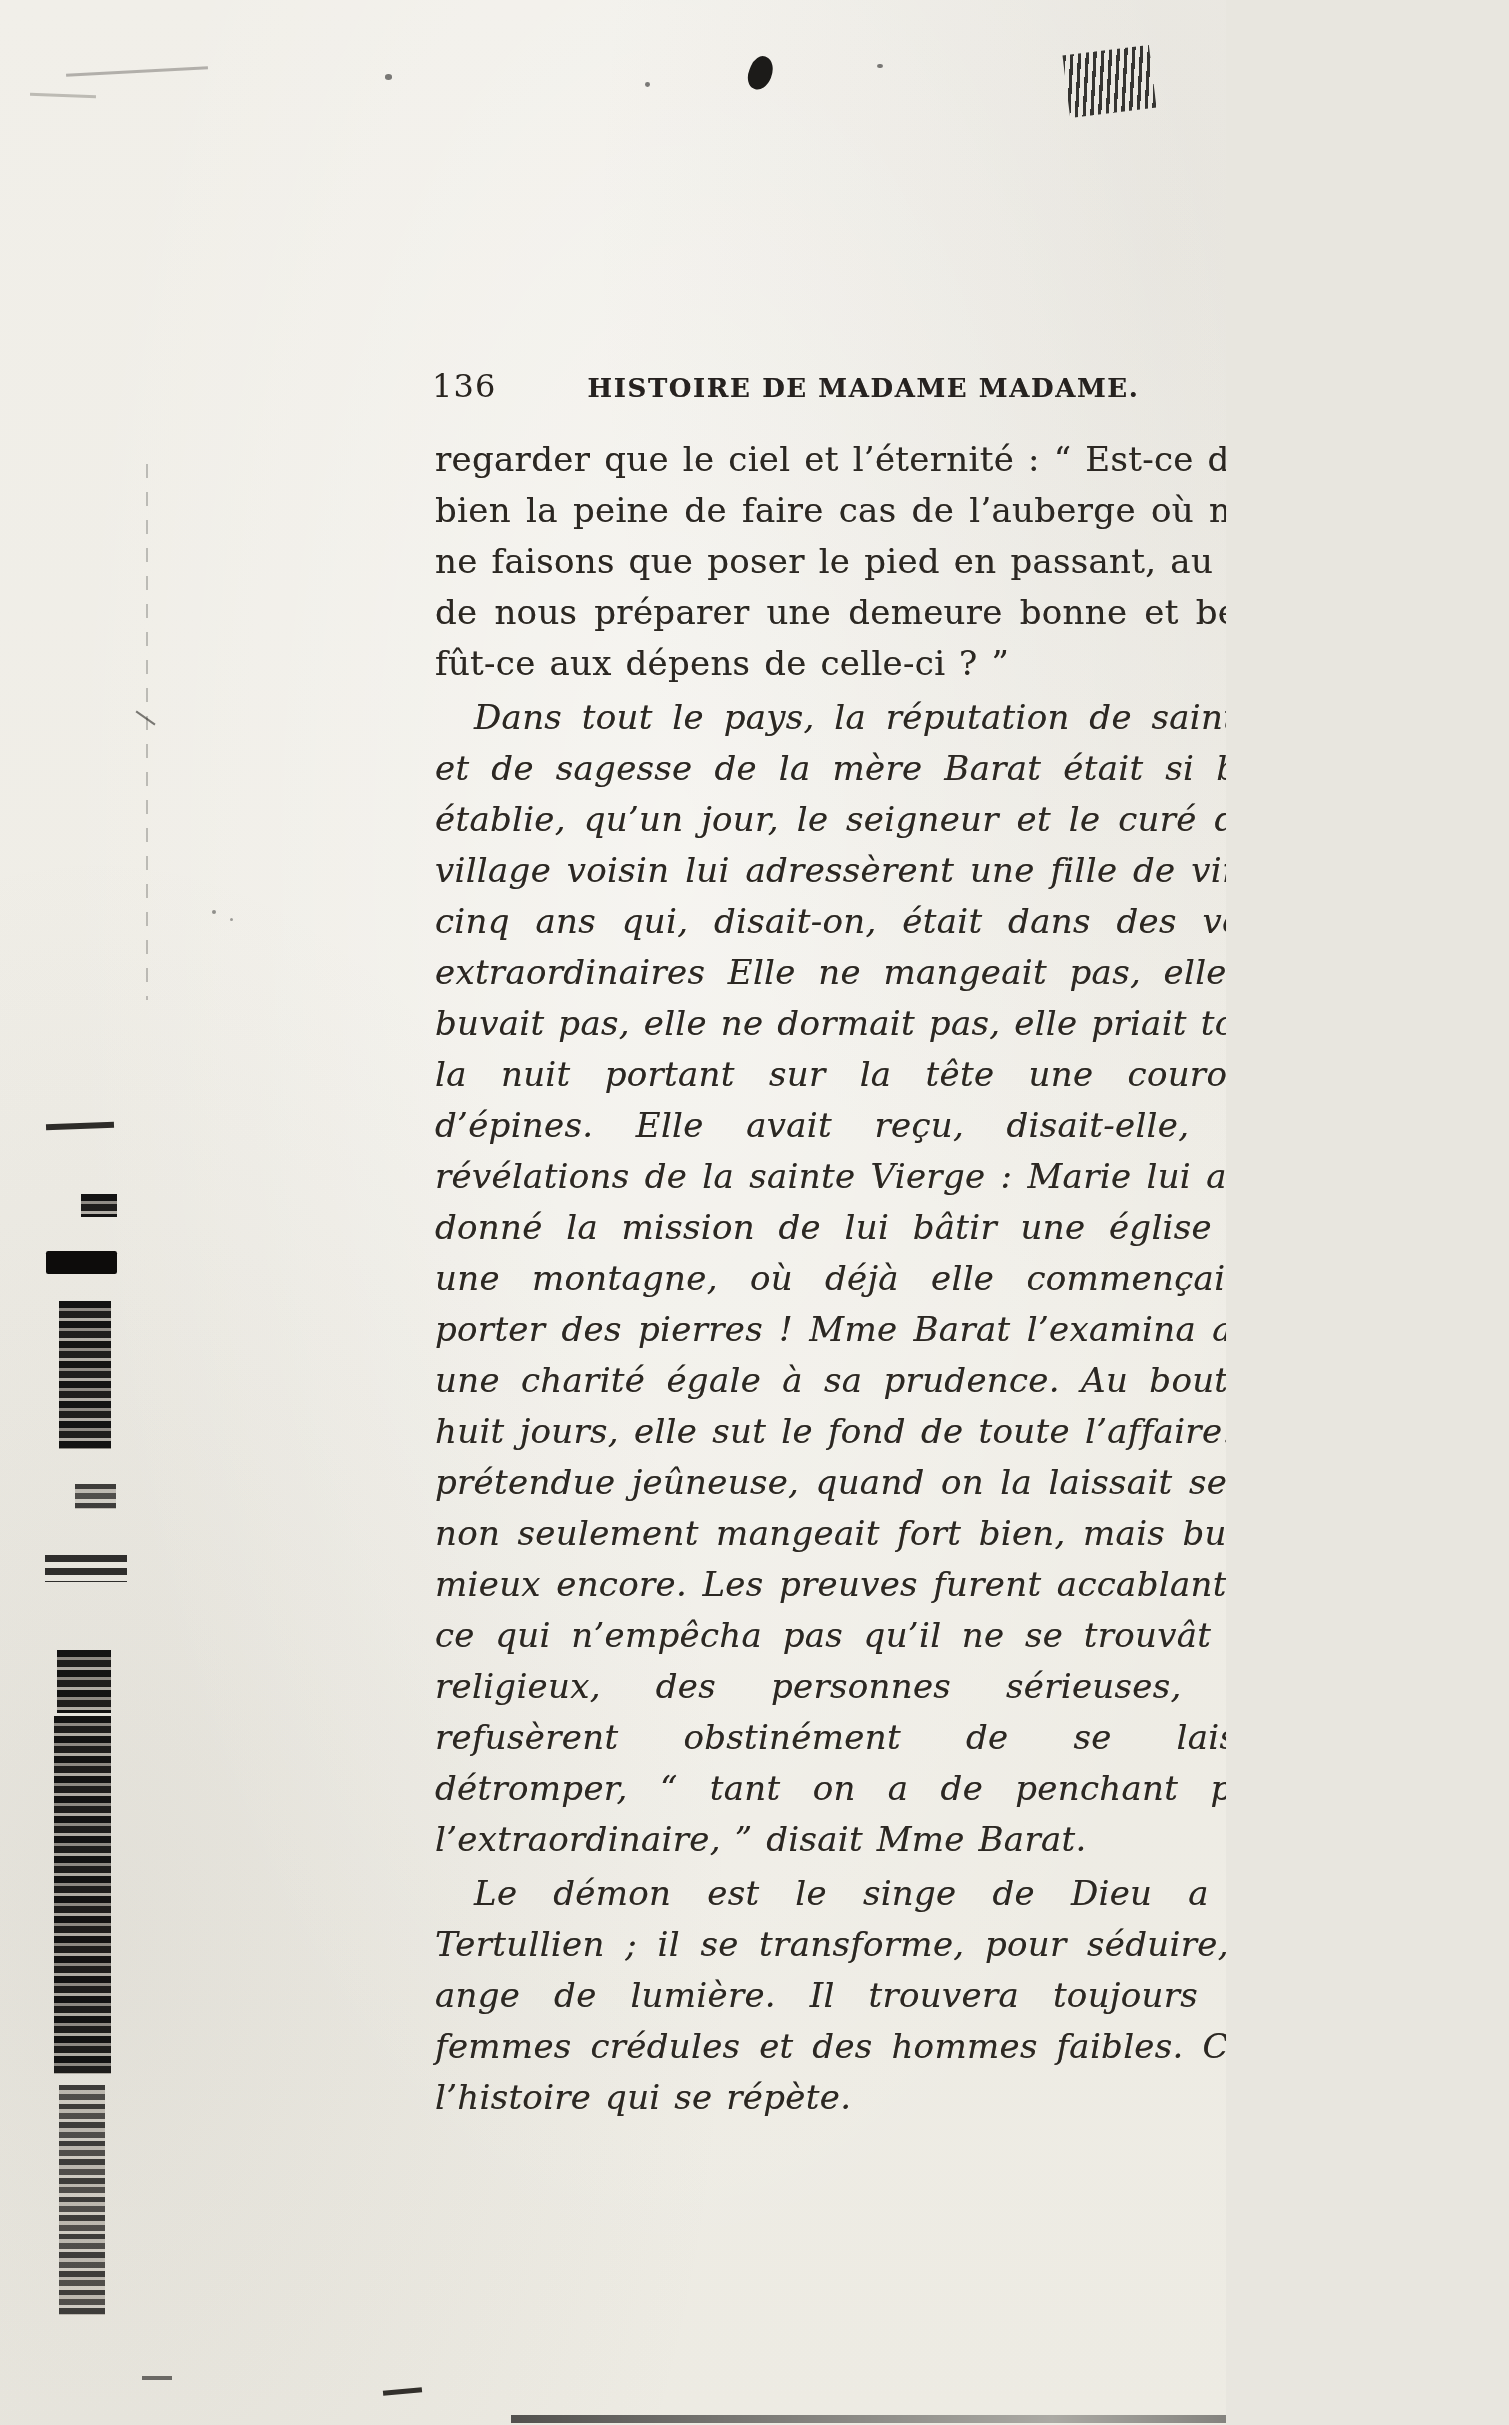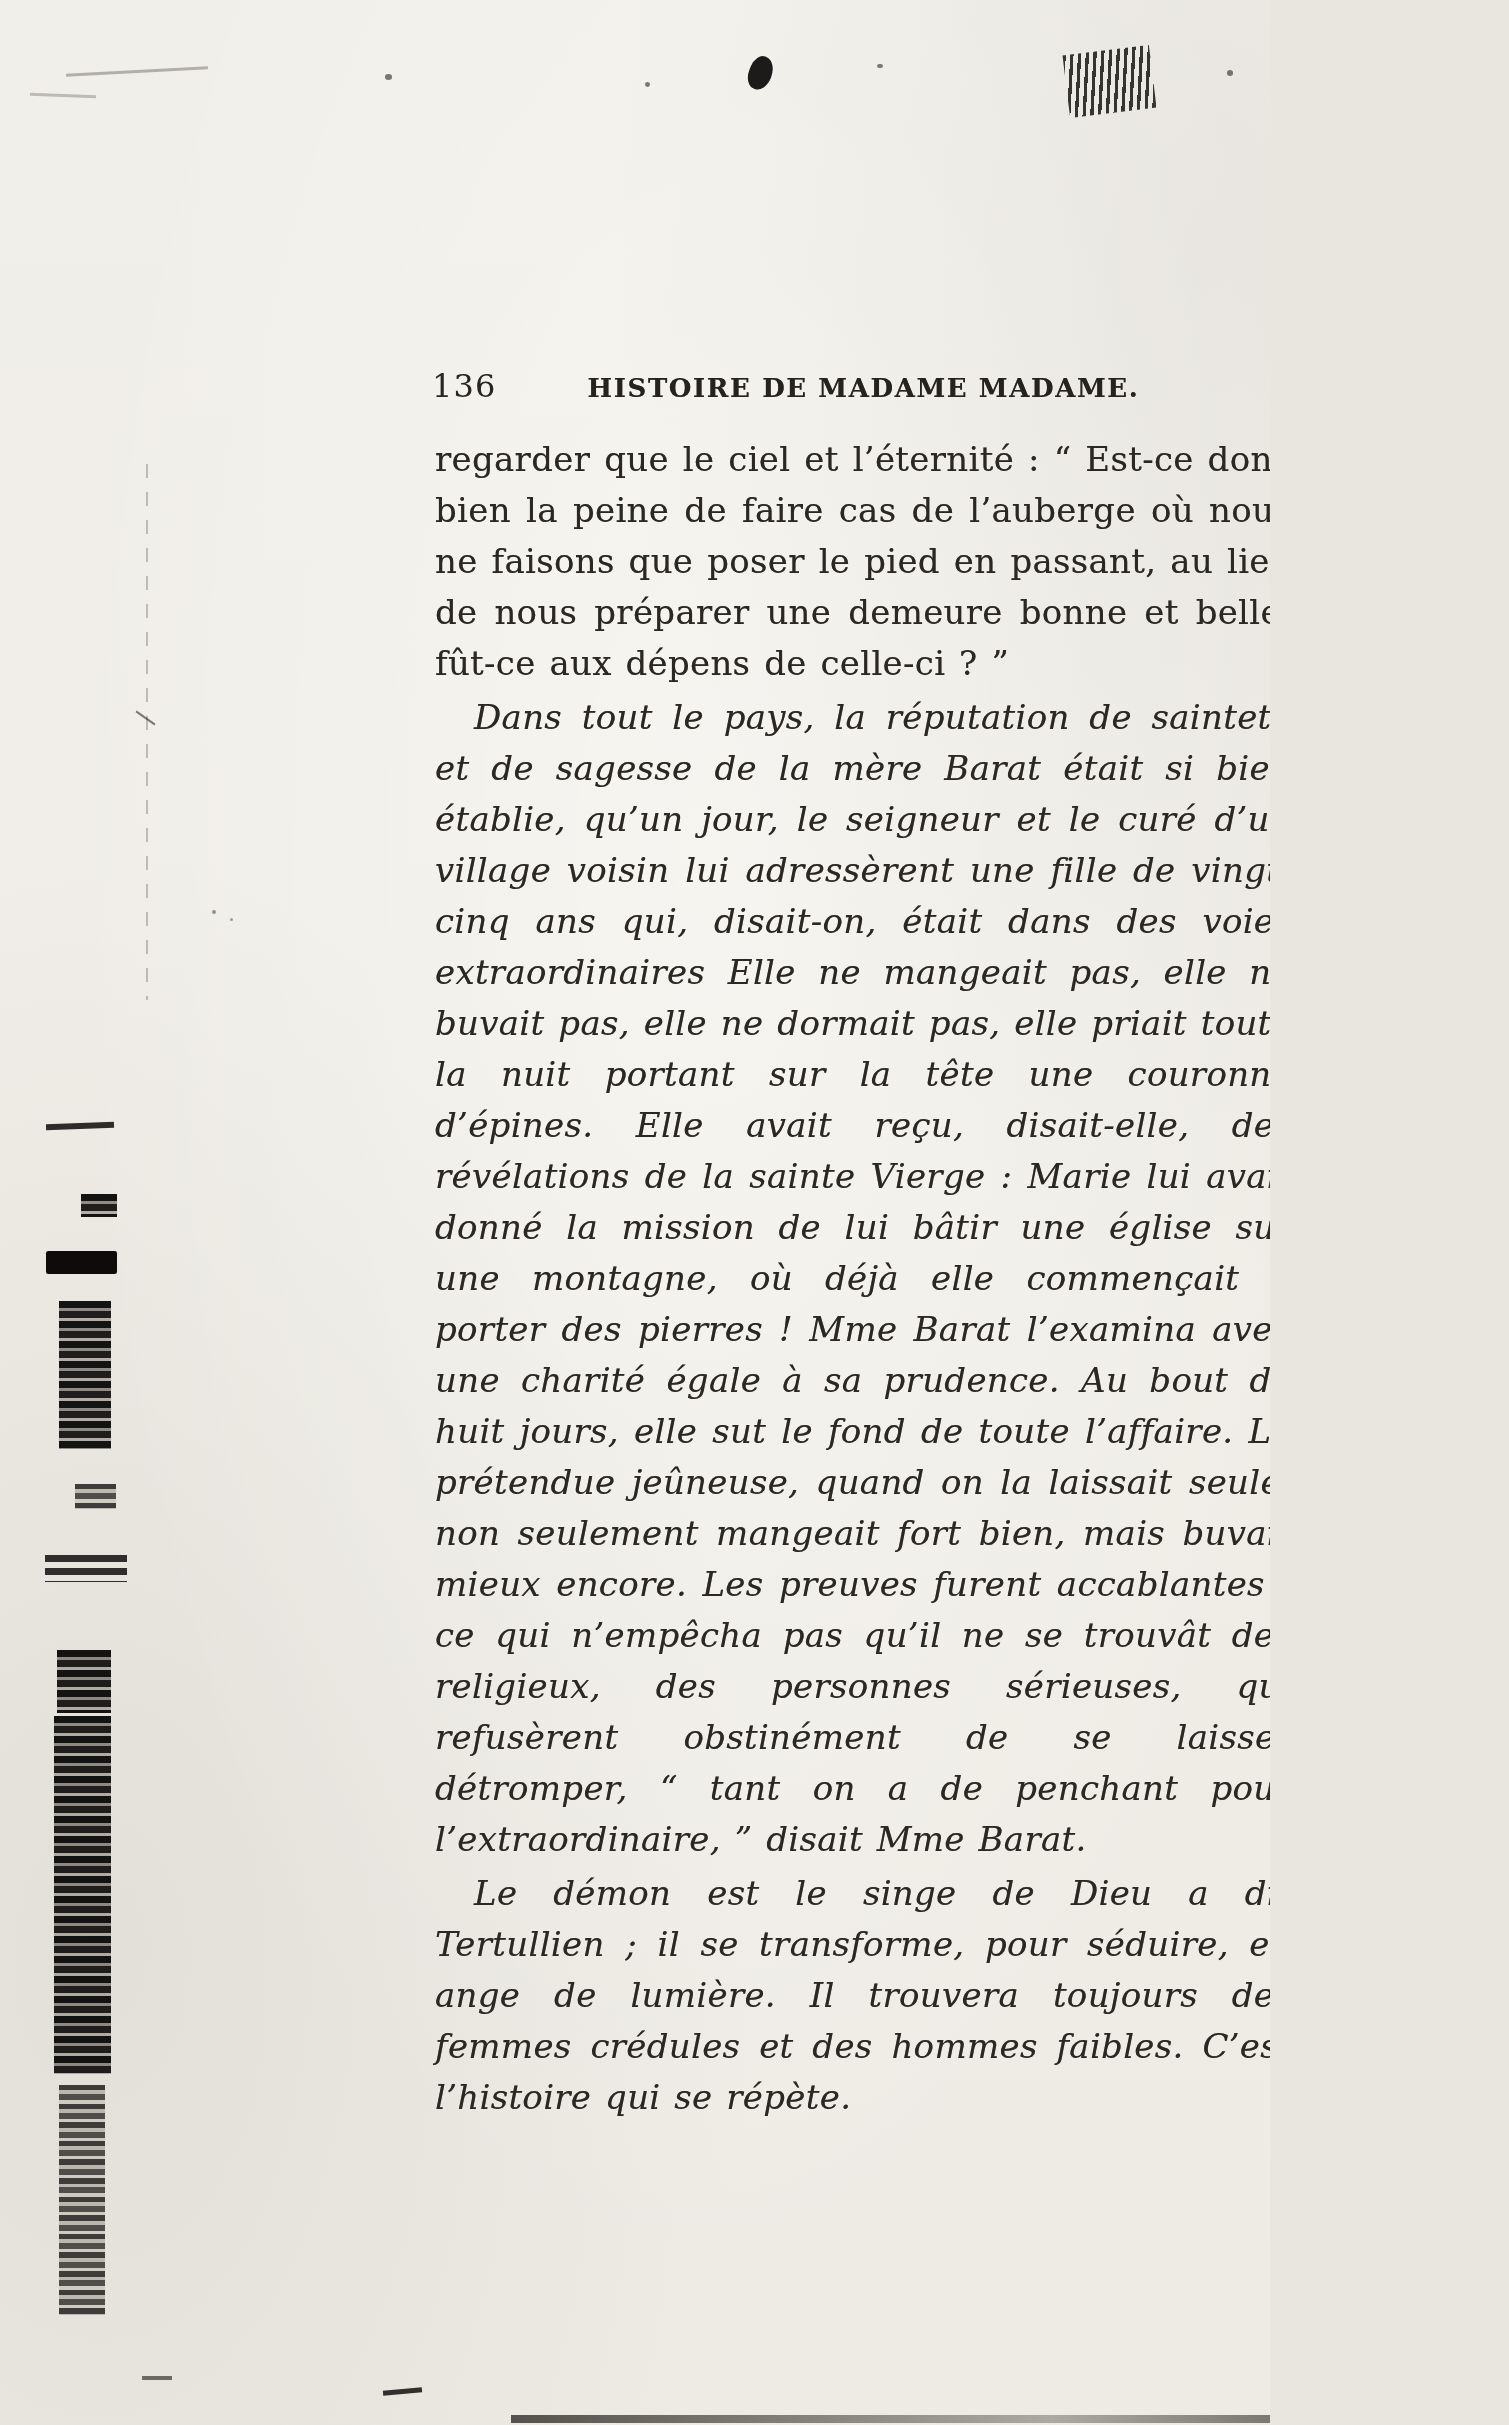--- a/index.html
+++ b/index.html
@@ -8,21 +8,20 @@
     width: 1226px;
     height: 2426px;
     background:
       radial-gradient(ellipse at 55% 35%, rgba(255,255,255,0.40), rgba(255,255,255,0) 65%),
       radial-gradient(ellipse at 8% 80%, rgba(120,115,105,0.10), rgba(0,0,0,0) 40%),
       radial-gradient(ellipse at 95% 10%, rgba(120,115,105,0.08), rgba(0,0,0,0) 35%),
       linear-gradient(#f1efe9, #edebe3);
     overflow: hidden;
     font-family: "DejaVu Serif", "Liberation Serif", serif;
     color: #2b2722;
-    padding-left: 44px;
   }
   .a { position: absolute; }
   .barcode {
     background: repeating-linear-gradient(180deg,
       rgba(8,8,8,0.95) 0 6.6px,
       rgba(70,64,58,0.55) 6.6px 9.8px,
       rgba(14,13,12,0.92) 9.8px 17px,
       rgba(95,88,80,0.40) 17px 20px);
   }
   .barcode-light {

